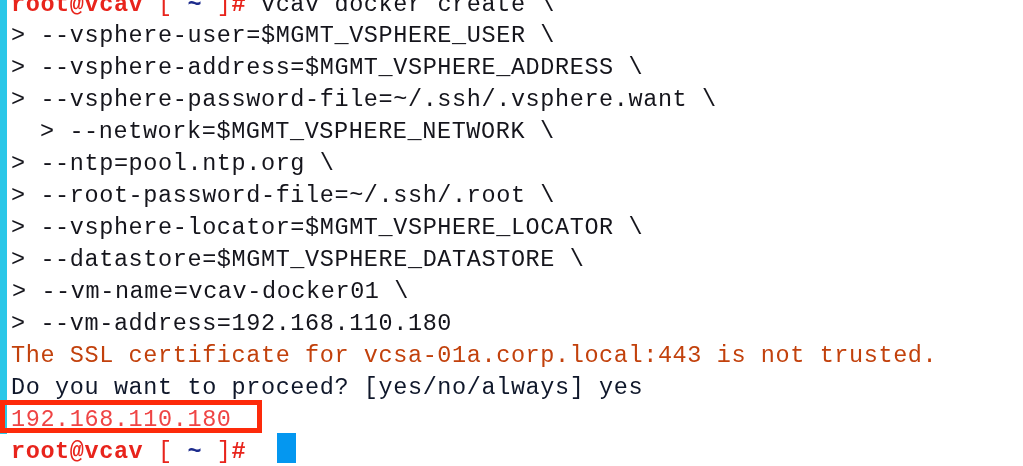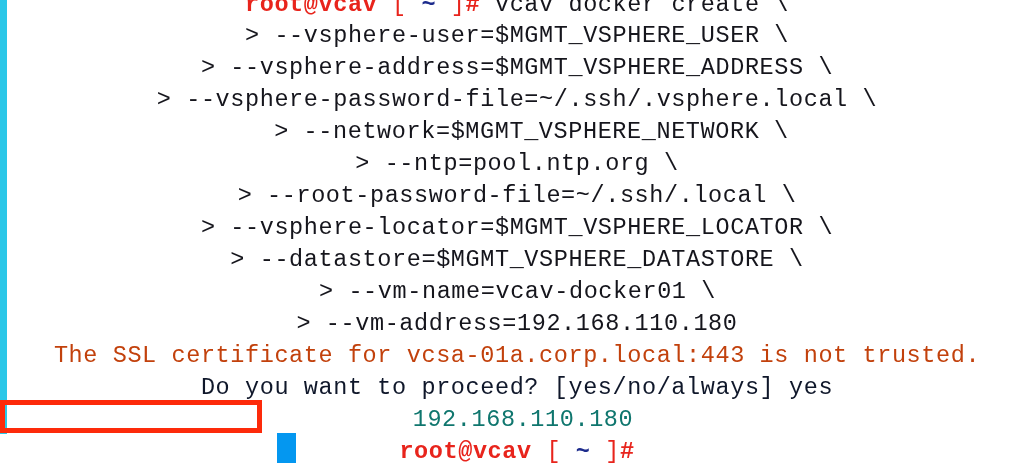--- a/index.html
+++ b/index.html
@@ -45,21 +45,20 @@
   .line {
     height: 32px;
     line-height: 32px;
     font-size: 23.5px;
     letter-spacing: 0.6px;
     white-space: pre;
     color: #15151c;
     padding-left: 11px;
     box-sizing: border-box;
     position: relative;
-    text-align: center;
   }
 
   
   .line.clipped {
     height: 20px;
     line-height: 20px;
     overflow: hidden;
   }
   .line.clipped .inner {
     display: block;
@@ -103,32 +102,32 @@
 <div id="terminal" style="background: rgb(255, 255, 255);">
 
   <div id="left-gutter" style="background: rgb(42, 199, 232);"></div>
 
   <div id="lines">
 
     <div class="line clipped" style="color: rgb(21, 21, 28);"><span class="inner"><span class="ps-user" style="color: rgb(232, 36, 28);">root@vcav</span><span> </span><span class="ps-brk" style="color: rgb(232, 36, 28);">[</span><span> </span><span class="ps-tilde" style="color: rgb(28, 43, 140);">~</span><span> </span><span class="ps-brk" style="color: rgb(232, 36, 28);">]</span><span class="ps-hash" style="color: rgb(232, 36, 28);">#</span><span> </span><span class="cmd">vcav docker create \</span></span></div>
 
     <div class="line" style="color: rgb(21, 21, 28);"><span class="cont">&gt;</span><span> </span><span>--vsphere-user=$MGMT_VSPHERE_USER \</span></div>
     <div class="line" style="color: rgb(21, 21, 28);"><span class="cont">&gt;</span><span> </span><span>--vsphere-address=$MGMT_VSPHERE_ADDRESS \</span></div>
-    <div class="line" style="color: rgb(21, 21, 28);"><span class="cont">&gt;</span><span> </span><span>--vsphere-password-file=~/.ssh/.vsphere.local \</span></div>
+    <div class="line" style="color: rgb(21, 21, 28);"><span class="cont">&gt;</span><span> </span><span>--vsphere-password-file=~/.ssh/.vsphere.want \</span></div>
     <div class="line" style="color: rgb(21, 21, 28); padding-left: 40px;"><span class="cont">&gt;</span><span> </span><span>--network=$MGMT_VSPHERE_NETWORK \</span></div>
     <div class="line" style="color: rgb(21, 21, 28);"><span class="cont">&gt;</span><span> </span><span>--ntp=pool.ntp.org \</span></div>
-    <div class="line" style="color: rgb(21, 21, 28);"><span class="cont">&gt;</span><span> </span><span>--root-password-file=~/.ssh/.local \</span></div>
+    <div class="line" style="color: rgb(21, 21, 28);"><span class="cont">&gt;</span><span> </span><span>--root-password-file=~/.ssh/.root \</span></div>
     <div class="line" style="color: rgb(21, 21, 28);"><span class="cont">&gt;</span><span> </span><span>--vsphere-locator=$MGMT_VSPHERE_LOCATOR \</span></div>
     <div class="line" style="color: rgb(21, 21, 28);"><span class="cont">&gt;</span><span> </span><span>--datastore=$MGMT_VSPHERE_DATASTORE \</span></div>
     <div class="line" style="color: rgb(21, 21, 28); padding-left: 12px;"><span class="cont">&gt;</span><span> </span><span>--vm-name=vcav-docker01 \</span></div>
     <div class="line" style="color: rgb(21, 21, 28);"><span class="cont">&gt;</span><span> </span><span>--vm-address=192.168.110.180</span></div>
 
     <div class="line" style="color: #c2410c;">The SSL certificate for vcsa-01a.corp.local:443 is not trusted.</div>
     <div class="line" style="color: #0f172a;">Do you want to proceed? [yes/no/always] yes</div>
-    <div class="line" style="color: #0f766e; margin-left: 12px;">192.168.110.180</div>
+    <div class="line" style="color: #ef4444;">192.168.110.180</div>
 
     <div class="line" style="color: rgb(21, 21, 28);"><span class="ps-user" style="color: rgb(232, 36, 28);">root@vcav</span><span> </span><span class="ps-brk" style="color: rgb(232, 36, 28);">[</span><span> </span><span class="ps-tilde" style="color: rgb(28, 43, 140);">~</span><span> </span><span class="ps-brk" style="color: rgb(232, 36, 28);">]</span><span class="ps-hash" style="color: rgb(232, 36, 28);">#</span></div>
 
   </div>
 
   <div class="highlight-wrap" style="border-color: rgb(253, 42, 10);"></div>
 
   <div id="cursor" style="background: rgb(4, 151, 240);"></div>
 
 </div>

